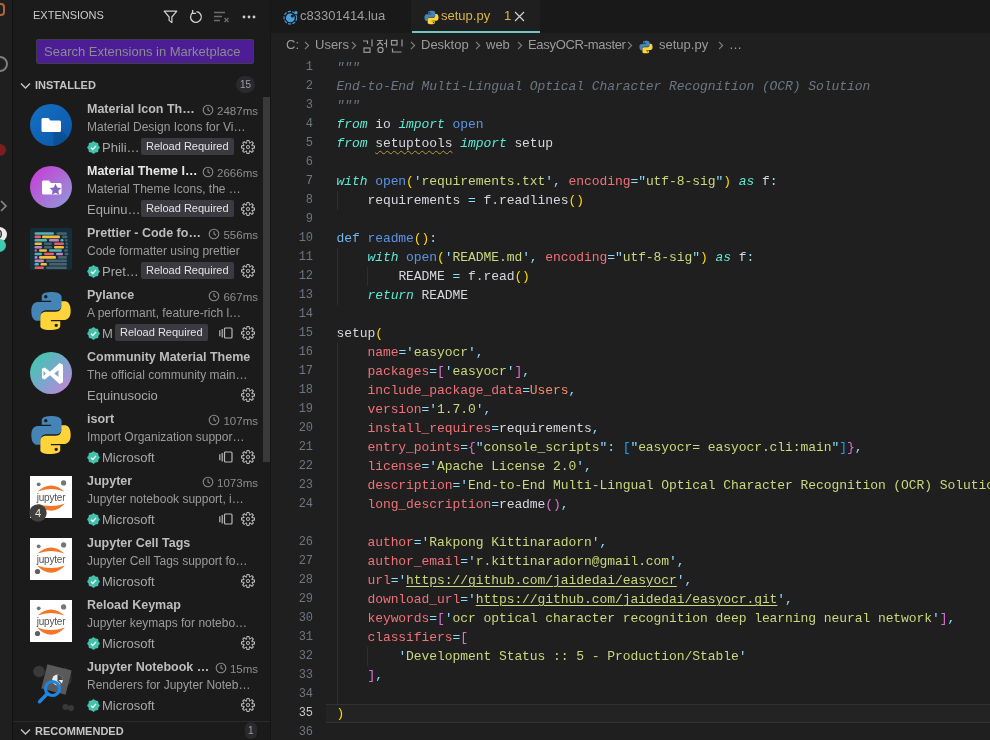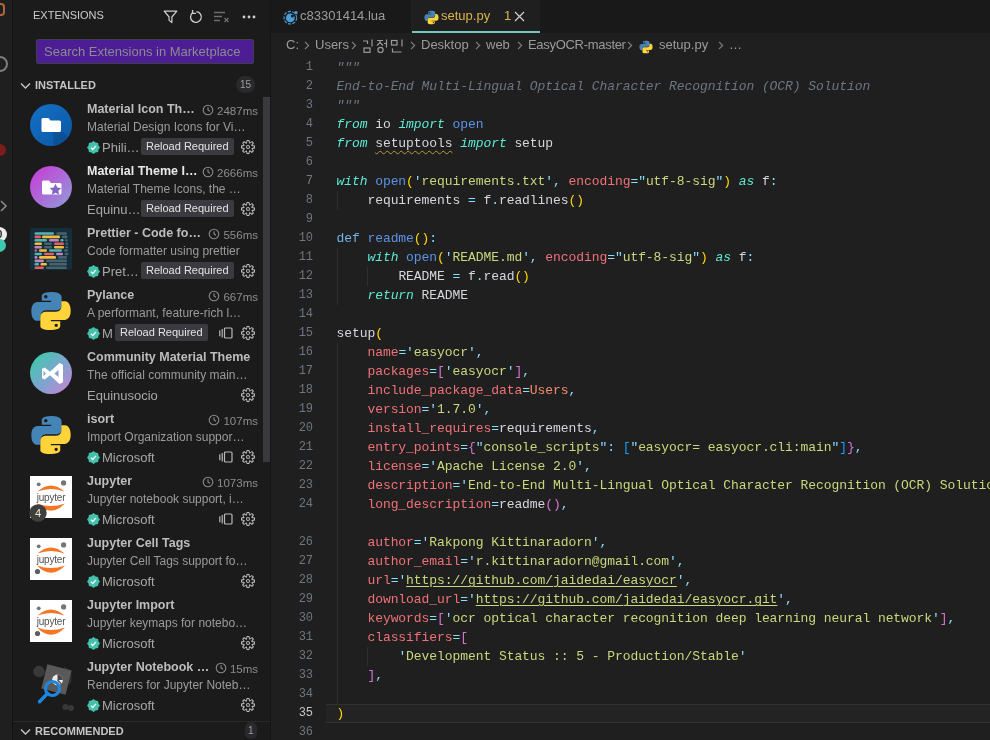--- a/index.html
+++ b/index.html
@@ -380,21 +380,21 @@
           <svg width="48" height="50" viewBox="-3 0 48 50" style="position:absolute;left:-3px;top:0">
             <rect x="0" y="0" width="42" height="42" fill="#fff"></rect>
             <path d="M7.5 15.5 Q21 3.5 34.5 15.5 Q21 10.5 7.5 15.5 Z" fill="#f37726"></path>
             <path d="M7 27.5 Q21 42 35 27.5 Q21 32.5 7 27.5 Z" fill="#f37726"></path>
             <text x="21" y="25" font-size="10" letter-spacing="-0.2" fill="#525252" text-anchor="middle" font-family="Liberation Sans">jupyter</text>
             <circle cx="8.7" cy="8.3" r="1.9" fill="#757575"></circle>
             <circle cx="33.6" cy="6.9" r="2.6" fill="#757575"></circle>
             <circle cx="7.5" cy="33.5" r="2.6" fill="#5e5e5e"></circle>
           </svg>
         </div>
-        <div class="xname" style="max-width:171px">Jupyter Import</div>
+        <div class="xname" style="max-width:171px">Reload Keymap</div>
         <div class="xdesc">Jupyter keymaps for notebo…</div>
         <div class="vbadge"><svg width="13" height="13" viewBox="0 0 13 13">
             <polygon points="13.0,6.5 11.5,8.6 11.1,11.1 8.6,11.5 6.5,13.0 4.4,11.5 1.9,11.1 1.5,8.6 0.0,6.5 1.5,4.4 1.9,1.9 4.4,1.5 6.5,0.0 8.6,1.5 11.1,1.9 11.5,4.4" fill="#45c0aa"></polygon>
             <path d="M4 6.7l1.8 1.8 3.2-3.6" stroke="#eafff6" stroke-width="1.3" fill="none"></path>
           </svg></div>
         <div class="xpub" style="left:89px">Microsoft</div>
         <div class="gear"><svg width="16" height="16" viewBox="0 0 16 16">
             <path fill="#b8b8b8" fill-rule="evenodd" d="M9.4 1l.5 2.4 2.1-1.3 2 2-1.4 2.1 2.4.4v2.8l-2.4.5L14 12l-2 2-2.1-1.4-.5 2.4H6.6l-.5-2.4L4 13.9l-2-2 1.4-2.1L1 9.4V6.6l2.4-.5L2.1 4l2-2 2.1 1.4.4-2.4h2.8zm-.8 1H7.4l-.5 2.4-.7.3-2-1.3-.9.8 1.3 2-.2.7-2.4.5v1.2l2.4.5.3.8-1.3 2 .8.8 2-1.3.8.3.4 2.3h1.2l.5-2.4.8-.3 2 1.3.8-.8-1.3-2 .3-.8 2.3-.4V7.4l-2.4-.5-.3-.8 1.3-2-.8-.8-2 1.3-.7-.2L8.6 2zM8 10c-1.1 0-2-.9-2-2s.9-2 2-2 2 .9 2 2-.9 2-2 2zm0-1a1 1 0 1 0 0-2 1 1 0 0 0 0 2z"></path>
           </svg></div>
       </div>

